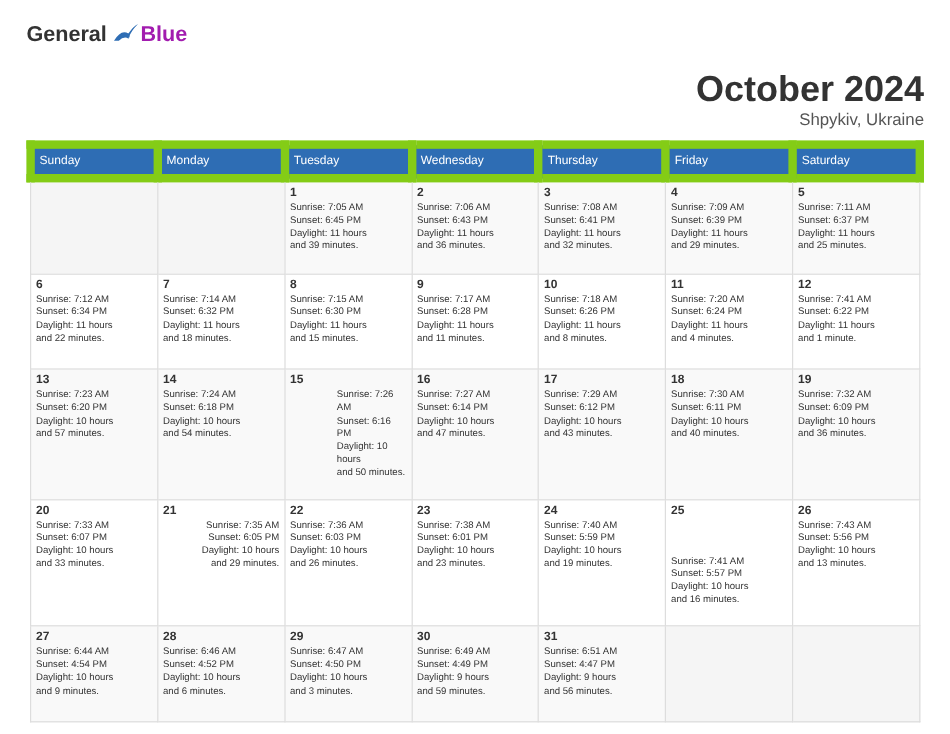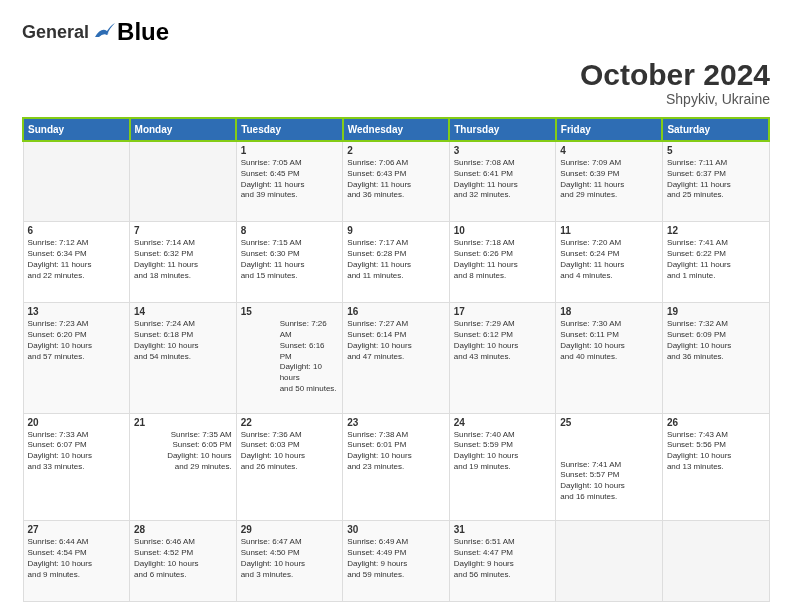--- a/index.html
+++ b/index.html
@@ -32,23 +32,23 @@
       display: flex;
       align-items: center;
       gap: 2px;
     }
     .logo-general {
       font-size: 18px;
       font-weight: bold;
       color: #333;
     }
     .logo-blue {
-      font-size: 24px;
+      font-size: 18px;
       font-weight: bold;
-      color: #000000;
+      color: #a21caf;
     }
     .logo-bird {
       width: 22px;
       height: 18px;
       margin-left: 2px;
     }
     .title-block {
       text-align: right;
       margin-top: 40px;
     }
@@ -66,23 +66,23 @@
       border-collapse: collapse;
       width: 100%;
       flex: 1;
       font-size: 8.5px;
     }
     .calendar thead tr th {
       background-color: #2e6db4;
       color: #fff;
       padding: 5px 4px;
       font-size: 10px;
-      font-weight: bold;
+      font-weight: normal;
       text-align: left;
-      border: 2px solid #84cc16;
+      border: 7px solid #84cc16;
     }
     .calendar tbody tr td {
       border: 1px solid #ddd;
       vertical-align: top;
       padding: 3px 4px;
       min-width: 100px;
       width: 107px;
       height: 70px;
       background: #fff;
       color: #333;

